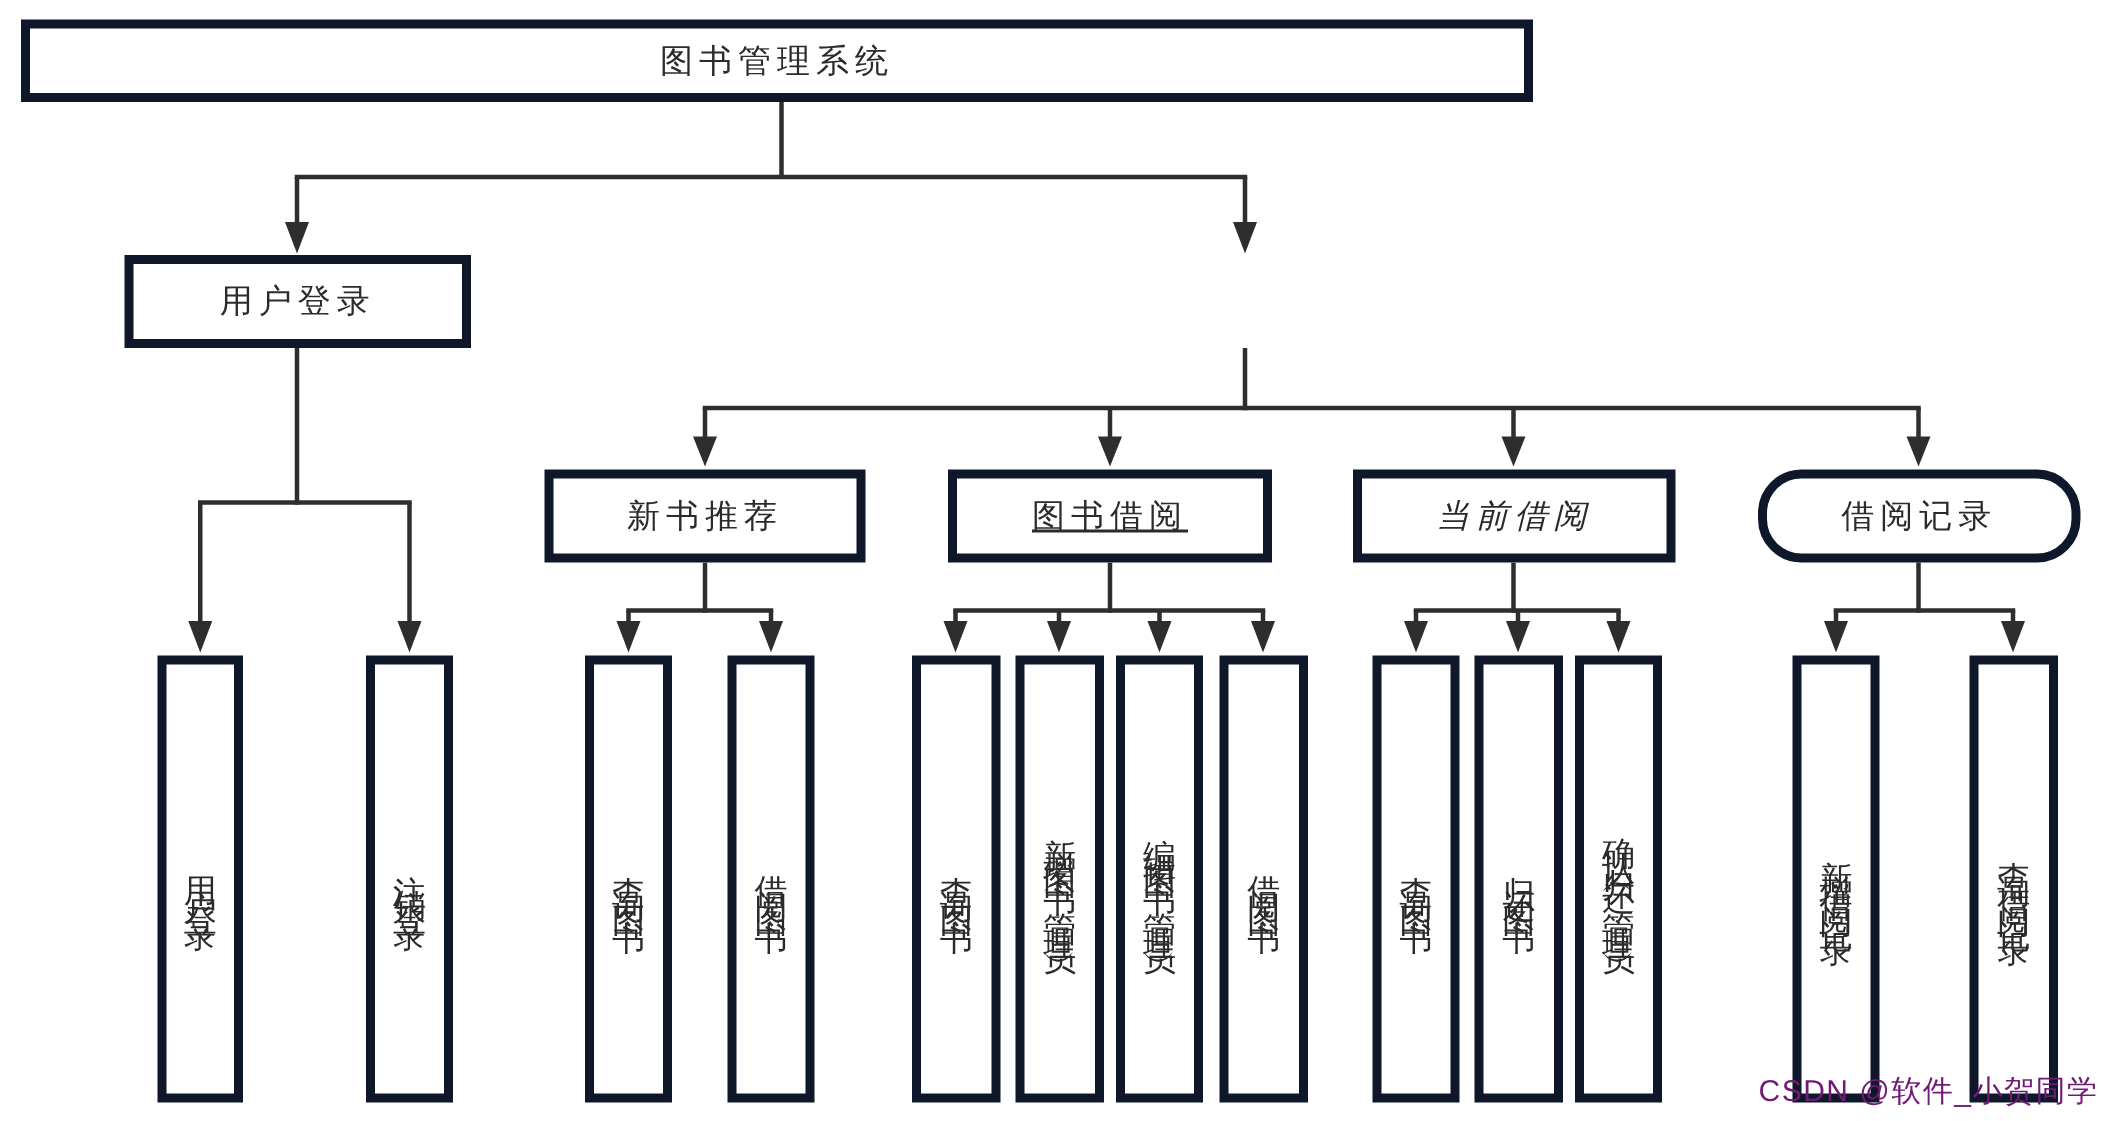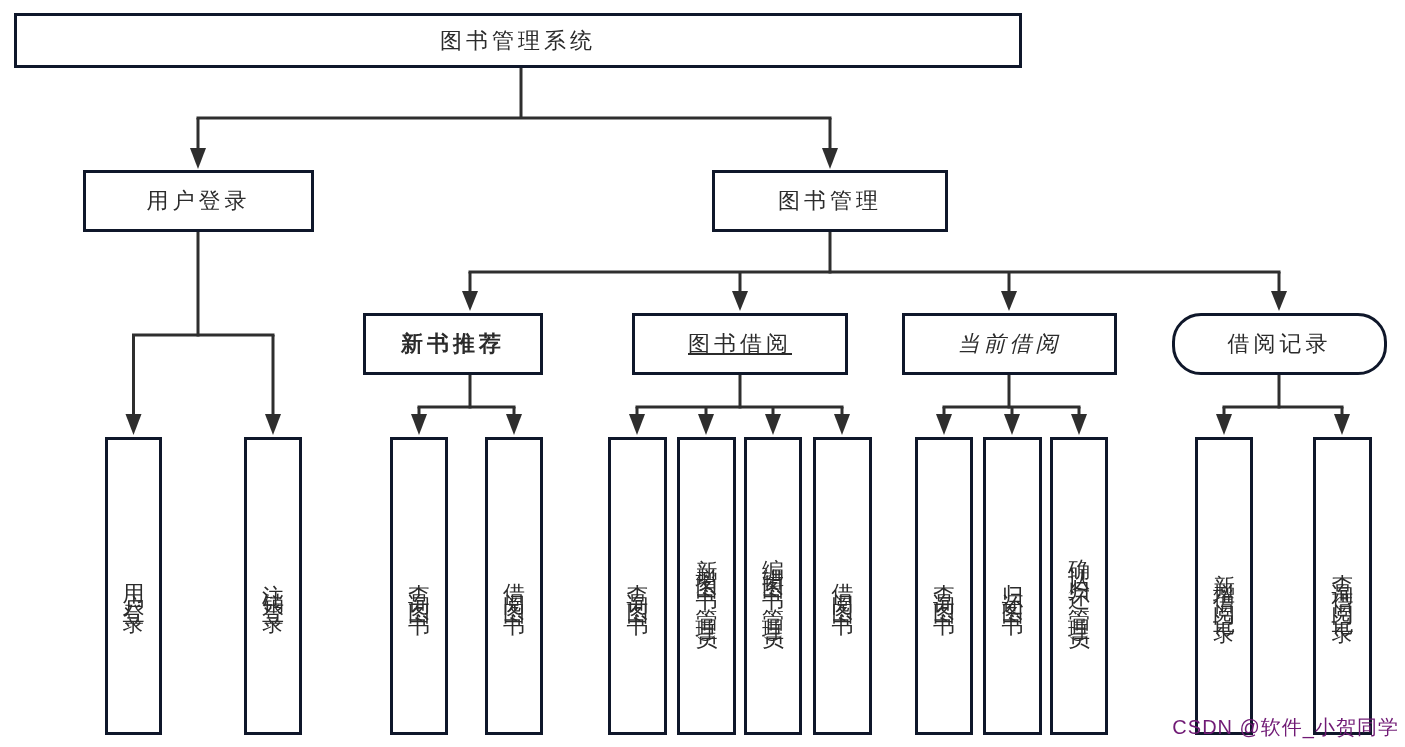--- a/index.html
+++ b/index.html
@@ -17,21 +17,21 @@
   }
   .connectors {
     position: absolute;
     left: 0;
     top: 0;
     z-index: 1;
   }
   .box {
     position: absolute;
     box-sizing: border-box;
-    border: 3px solid #0f172a;
+    border: 6px solid #0f172a;
     background: #ffffff;
     display: flex;
     align-items: center;
     justify-content: center;
     color: #2b2b2b;
     font-size: 22px;
     z-index: 2;
   }
   .box.h span {
     letter-spacing: 4px;
@@ -122,25 +122,22 @@
     <polygon points="1334,414 1350,414 1342,435" fill="#2e2e2e" stroke="none"></polygon>
   </svg>
 
   <div class="box h" style="left:14px;top:13px;width:1008px;height:55px;">
     <span>图书管理系统</span>
   </div>
 
   <div class="box h" style="left:83px;top:170px;width:231px;height:62px;">
     <span>用户登录</span>
   </div>
-  <div class="box h" style="left:712px;top:170px;width:236px;height:62px;">
-    <span>图书管理</span>
-  </div>
 
-  <div class="box h" style="left:363px;top:313px;width:180px;height:62px;font-weight:bold;">
+  <div class="box h" style="left:363px;top:313px;width:214px;height:62px;">
     <span>新书推荐</span>
   </div>
   <div class="box h" style="left:632px;top:313px;width:216px;height:62px;text-decoration:underline;">
     <span>图书借阅</span>
   </div>
   <div class="box h" style="left:902px;top:313px;width:215px;height:62px;font-style:italic;">
     <span>当前借阅</span>
   </div>
   <div class="box h" style="left:1172px;top:313px;width:215px;height:62px;border-radius:29px;">
     <span>借阅记录</span>

